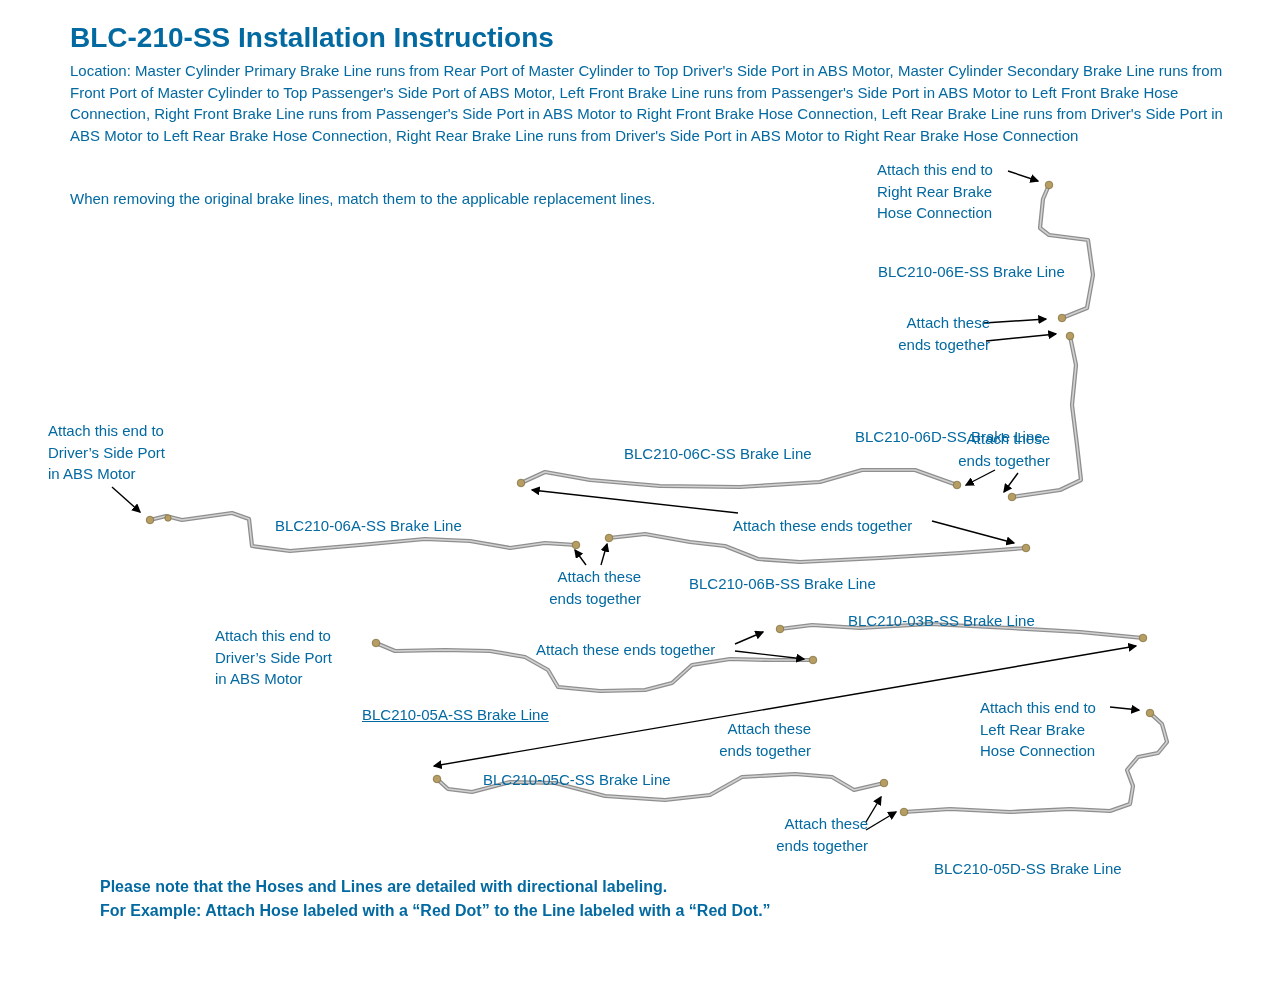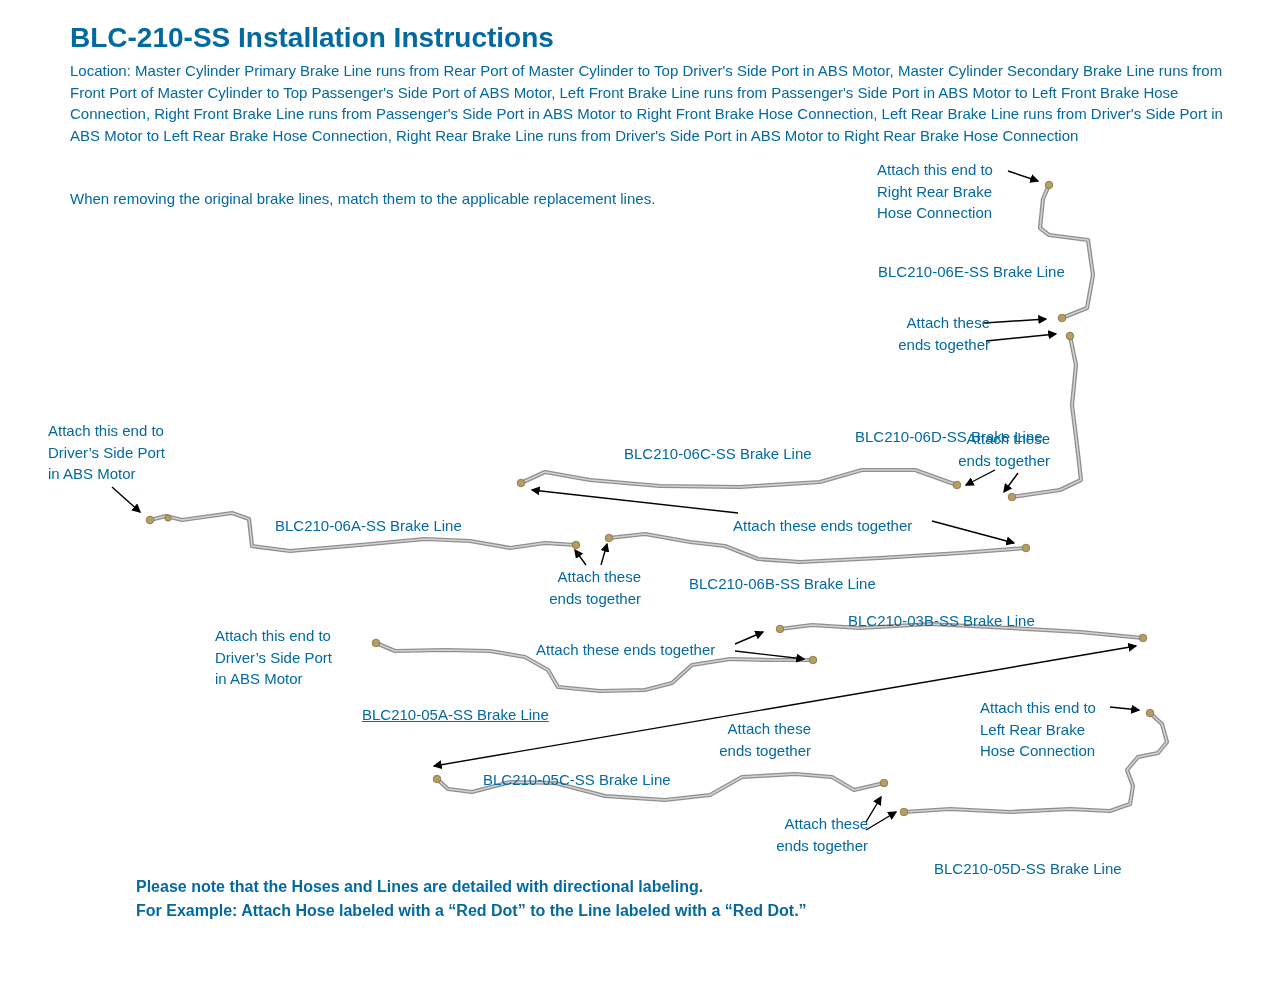--- a/index.html
+++ b/index.html
@@ -8,21 +8,21 @@
     position:relative; width:1280px; height:989px; background:#fff;
     font-family:"Liberation Sans", sans-serif; color:#0369a1; overflow:hidden;
   }
   .title { position:absolute; left:70px; top:22px; font-size:28px; font-weight:700; }
   .para  { position:absolute; font-weight:400; font-size:15px; line-height:21.5px; }
   .location { left:70px; top:60px; width:1170px; }
   .removal  { left:70px; top:188px; width:920px; }
   .diagram-svg { position:absolute; left:0; top:0; }
   .lbl { position:absolute; font-size:15px; line-height:21.5px; white-space:pre-line; }
   .lbl.center { text-align:right; width:106px; }
-  .footer-note { position:absolute; font-weight:700; font-size:16px;margin-left:36px; }
+  .footer-note { position:absolute; font-weight:700; font-size:16px; }
   .tube {
     stroke:var(--tube,#8f8f8f); stroke-width:4.2; fill:none;
     stroke-linejoin:round; stroke-linecap:round;
   }
   .tube-hi {
     stroke:var(--tube-highlight,#d2d2d2); stroke-width:1.6; fill:none;
     stroke-linejoin:round; stroke-linecap:round;
   }
   .arrow { stroke:var(--arrow,#000); stroke-width:1.4; fill:none; }
   .fitting { fill:var(--fitting,#b69d63); stroke:#83713f; stroke-width:0.8; }

